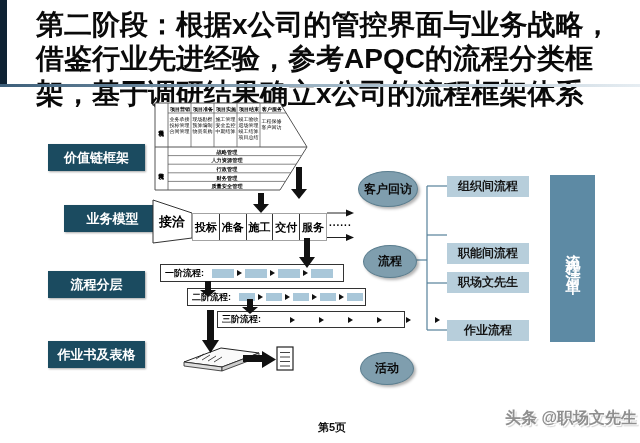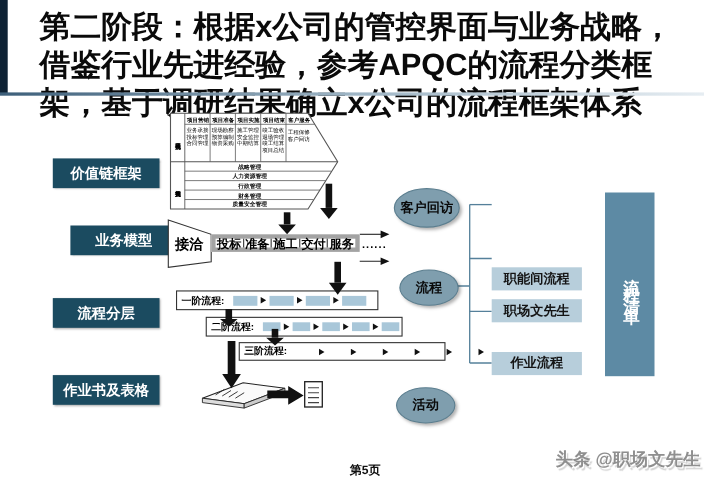--- a/index.html
+++ b/index.html
@@ -19,21 +19,21 @@
   .vlabel{display:flex;align-items:center;justify-content:center;}
   .vlabel span{writing-mode:vertical-rl;font-size:10px;font-weight:bold;transform:scale(.55);white-space:nowrap;}
   .vc-col-h{width:23px;height:10px;display:flex;align-items:center;justify-content:center;overflow:visible;}
   .vc-col-h span{font-size:10px;font-weight:bold;white-space:nowrap;transform:scale(.5);}
   .vc-cell{width:23px;}
   .vc-cell .inner{width:46px;transform:scale(.5);transform-origin:0 0;}
   .vc-cell .inner div{font-size:10px;line-height:12px;text-align:center;white-space:nowrap;}
   .vc-row-label{left:168px;width:118px;height:9px;display:flex;align-items:center;justify-content:center;}
   .vc-row-label span{font-size:10px;font-weight:bold;white-space:nowrap;transform:scale(.52);}
   
-  #stage-row{left:192px;top:213px;width:135px;height:16px;display:flex;border:4px solid #a3a3a3;
+  #stage-row{left:192px;top:213px;width:135px;height:28px;display:flex;border:1px solid #a3a3a3;
              background:#fff;box-sizing:border-box;}
   #stage-row .cell{flex:1;display:flex;align-items:center;justify-content:center;
                    font-size:11px;font-weight:bold;border-right:1px solid #333;}
   #stage-row .cell:last-child{border-right:none;}
   #stage-negotiate{left:154px;top:208px;width:36px;height:28px;display:flex;align-items:center;
                    justify-content:center;font-size:13px;font-weight:bold;}
   #stage-ellipsis{left:329px;top:217px;font-size:10px;font-weight:bold;letter-spacing:1px;}
   
   .proc-row{background:#fff;border:1px solid #333;box-sizing:border-box;display:flex;
             align-items:center;padding-left:4px;}
@@ -249,20 +249,21 @@
       <span class="tri"></span>
     <span class="pbox" style="width:13px;height:7px;"></span>
       <span class="tri"></span>
     <span class="pbox" style="width:13px;height:7px;"></span>
   </div>
 
   <div class="abs oval" style="left:358px;top:171px;width:58px;height:34px;">客户回访</div>
   <div class="abs oval" style="left:363px;top:245px;width:52px;height:31px;">流程</div>
   <div class="abs oval" style="left:360px;top:352px;width:52px;height:31px;">活动</div>
 
+  <div class="abs type-box" style="top:176px;">组织间流程</div>
   <div class="abs type-box" style="top:243px;text-align:center;">职能间流程</div>
   <div class="abs type-box" style="top:272px;">职场文先生</div>
   <div class="abs type-box" style="top:320px;">作业流程</div>
 
   <div class="abs" id="list-bar">
       <span>流程清单</span>
     </div>
 
   <svg width="640" height="443">
     <g fill="#111">

